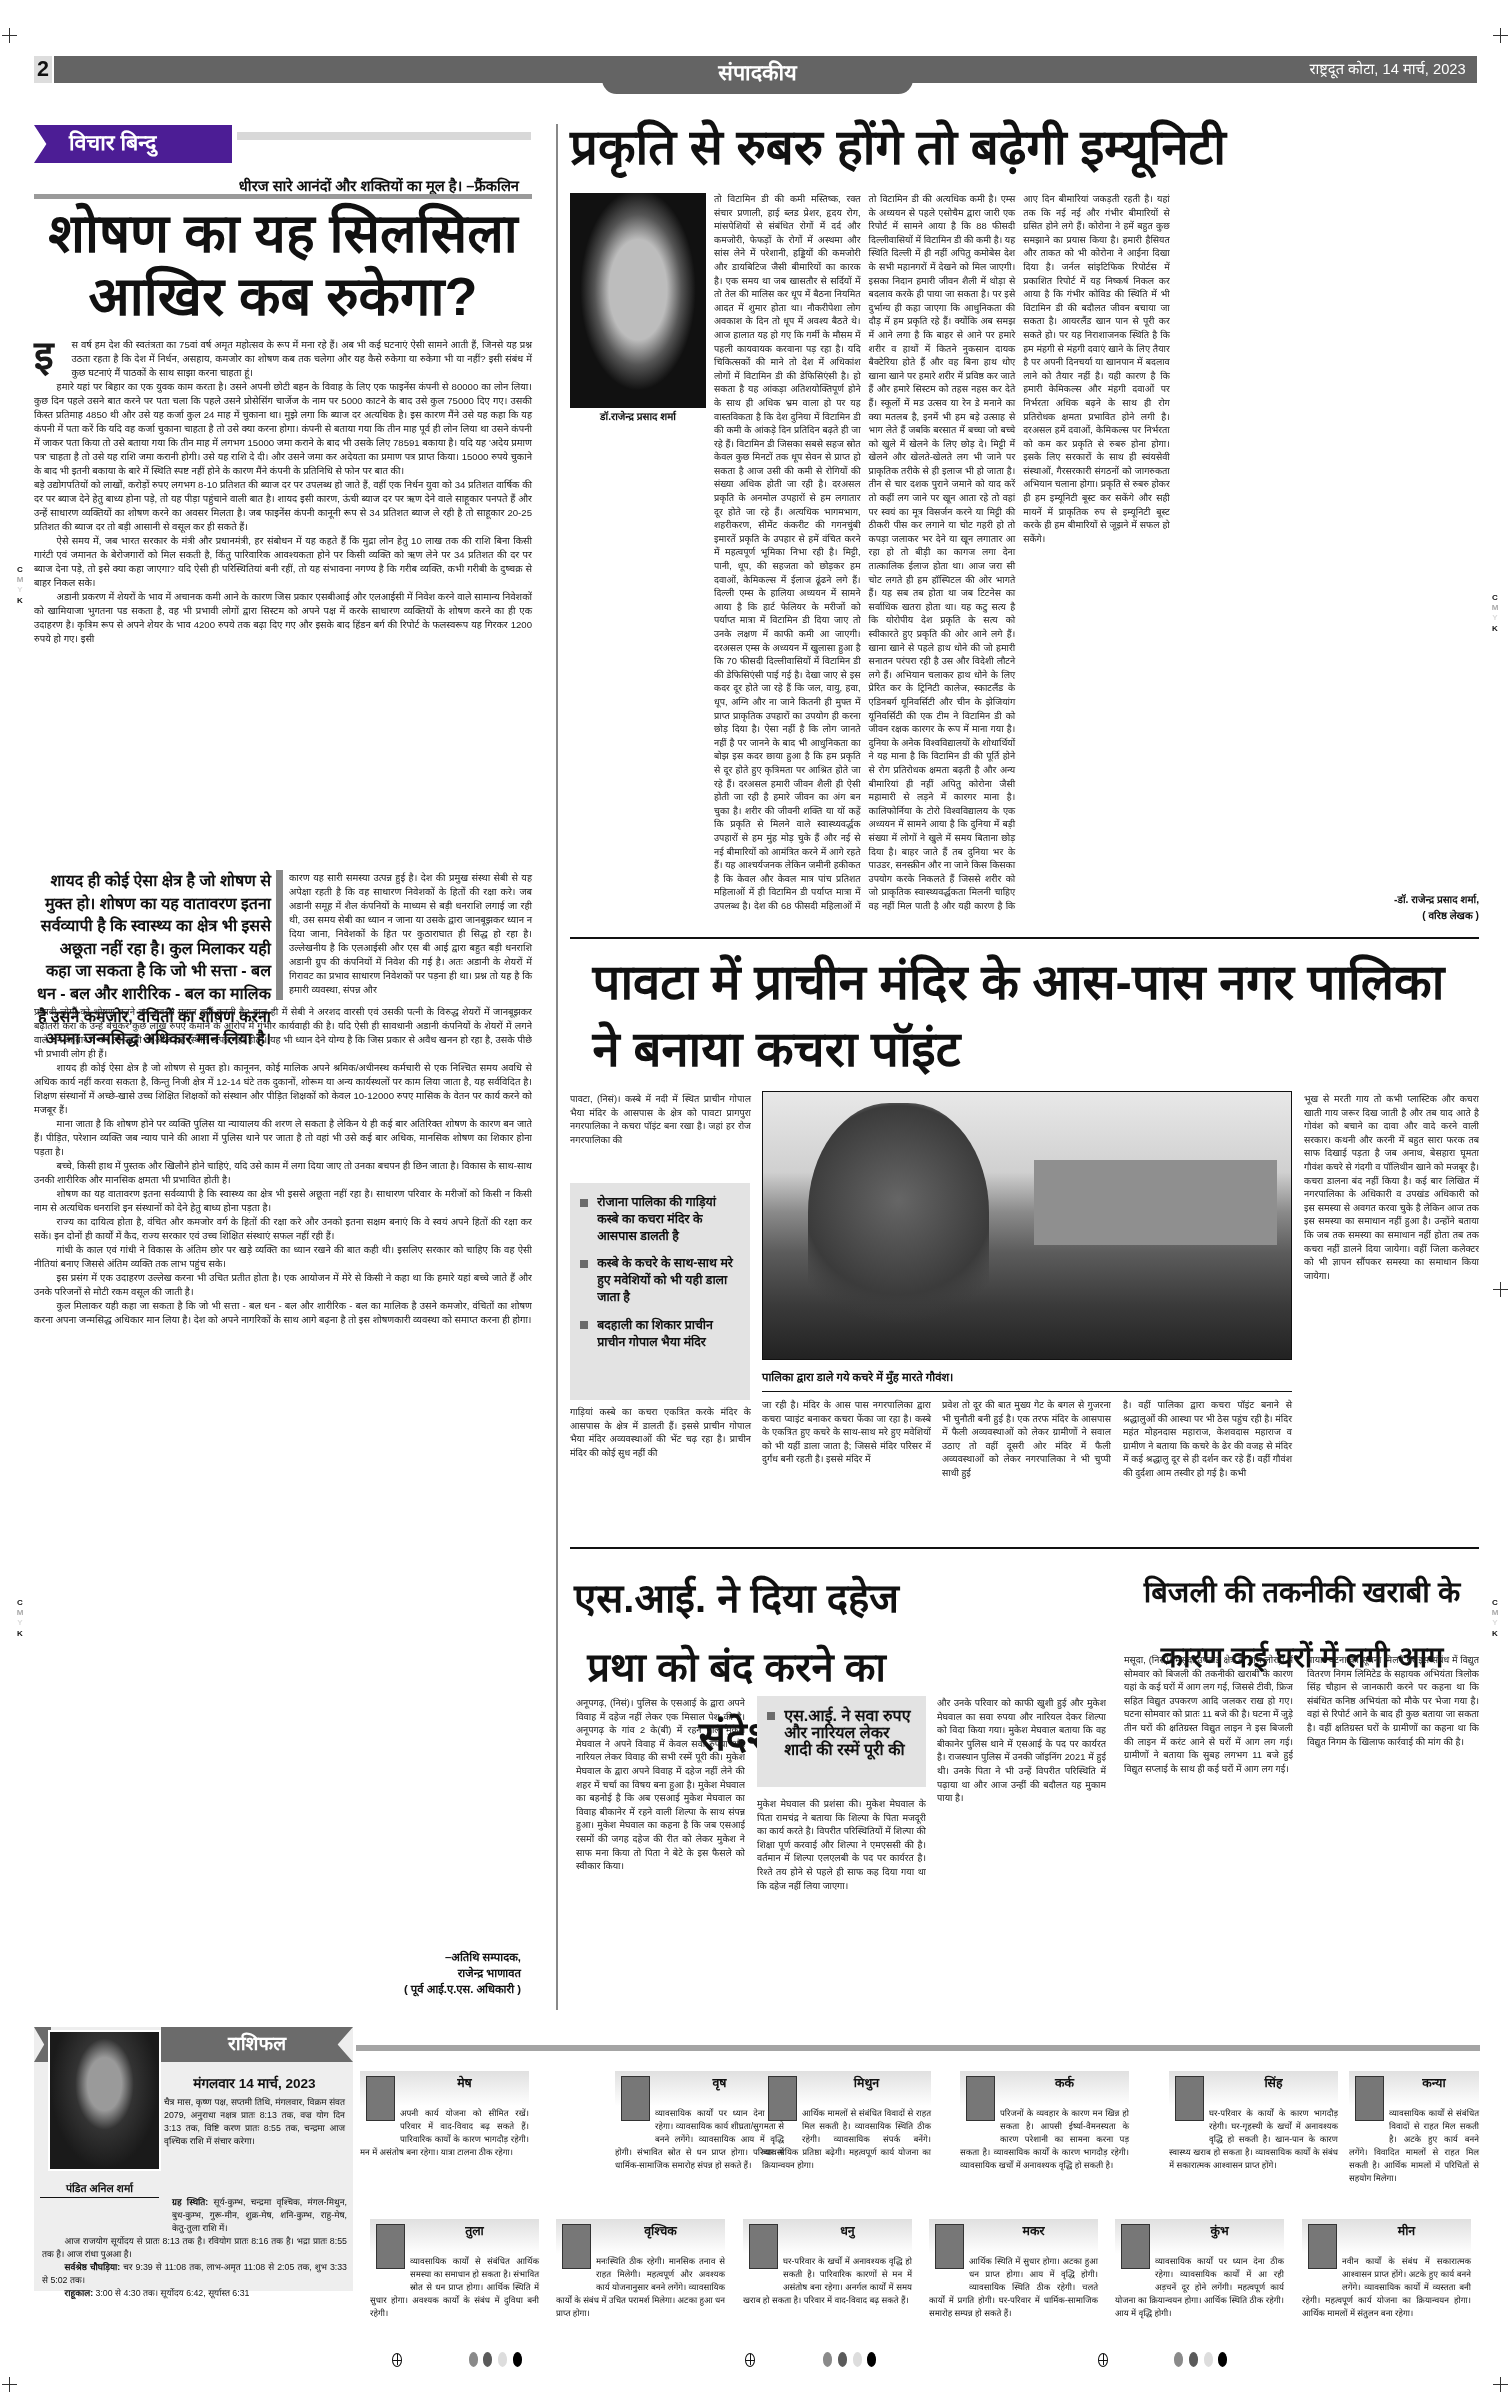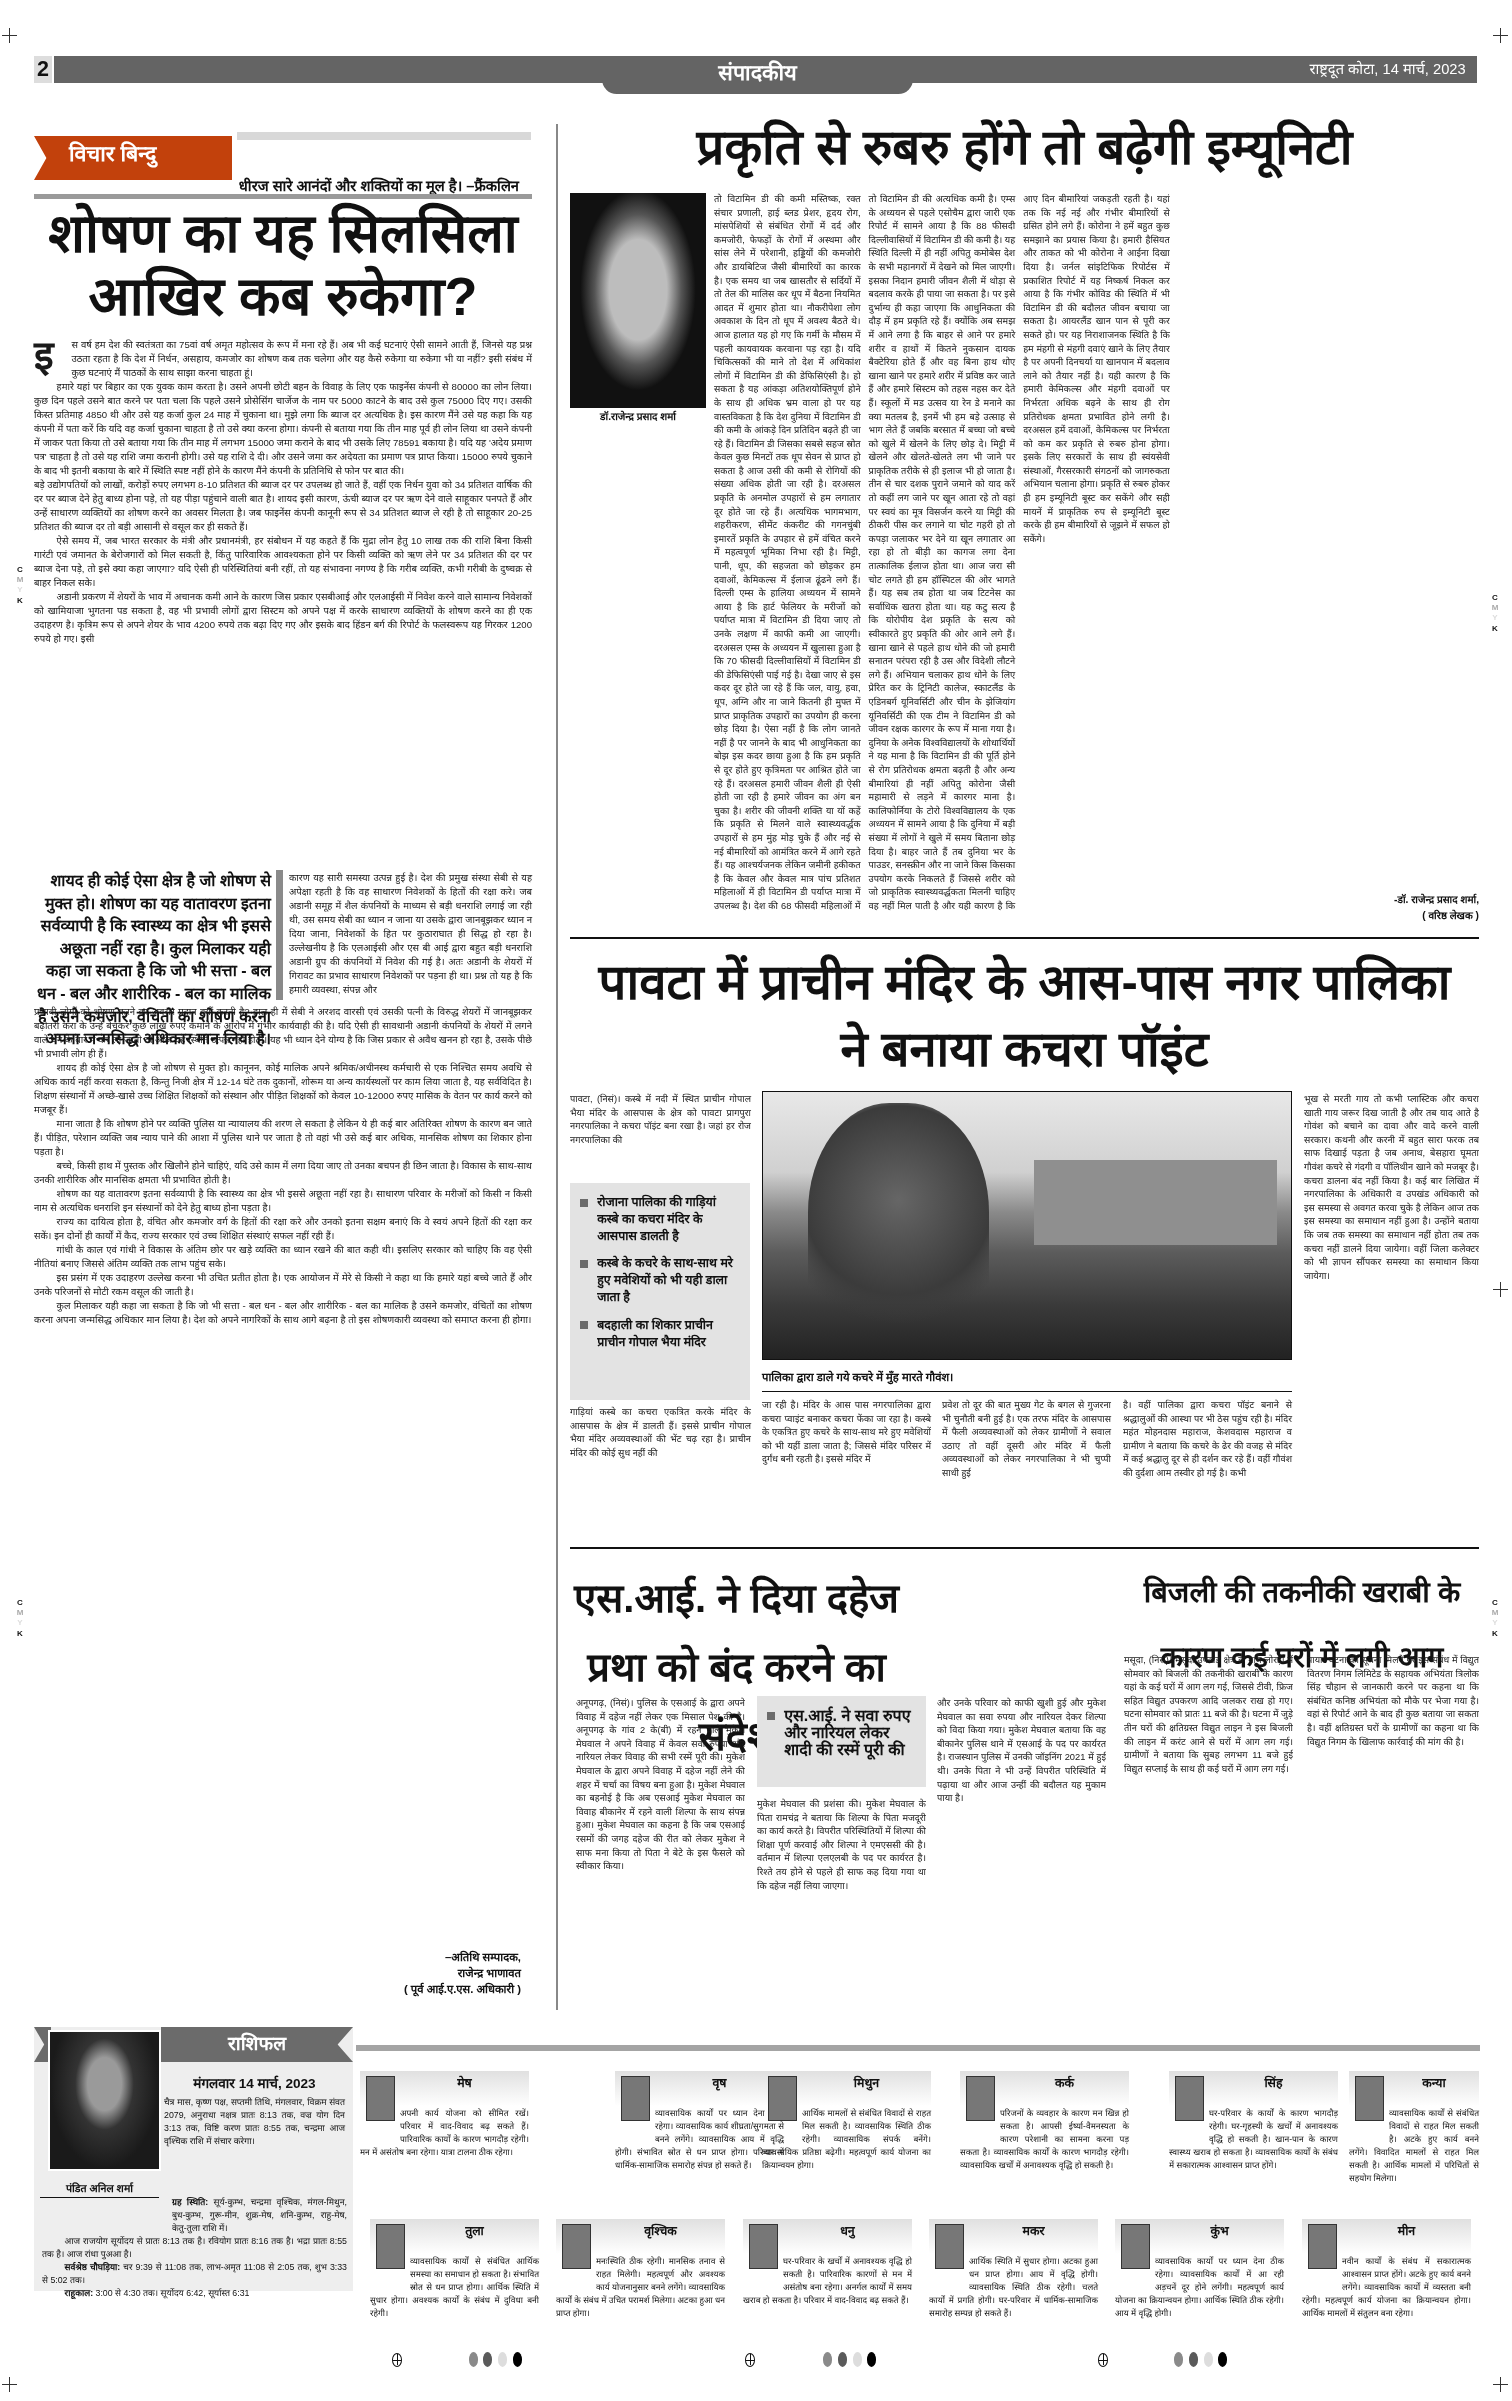--- a/index.html
+++ b/index.html
@@ -13,33 +13,33 @@
   
   .pagenum { left:34px; top:56px; width:18px; height:27px; background:#ddd; font-weight:bold; font-size:21.5px; text-align:center; line-height:27px; }
   .hbar { left:54px; top:56px; width:1423px; height:27px; background:#646464; color:#fff; }
   .hbar .sec { position:absolute; left:548px; top:0; width:311px; height:38px; background:#646464; border-radius:0 0 14.7px 14.7px; text-align:center; font-size:21.5px; line-height:34px; font-weight:bold; }
   .hbar .date { position:absolute; right:11.3px; top:0; font-size:14.7px; line-height:27px; }
 
   .vrule { background:#888; }
   .hrule { background:#111; height:1.7px; }
 
   
-  .vb-tag { left:34px; top:136px; width:198px; height:44px; background:#c2410c; clip-path: polygon(0 0,100% 0,100% 100%,0 100%,12.4px 50%); color:#fff; font-size:21.5px; font-weight:bold; padding-left:35px; line-height:36px; }
+  .vb-tag { left:34px; top:125px; width:198px; height:38px; background:#4c1d95; clip-path: polygon(0 0,100% 0,100% 100%,0 100%,12.4px 50%); color:#fff; font-size:21.5px; font-weight:bold; padding-left:35px; line-height:36px; }
   .vb-line { left:237px; top:132px; width:294px; height:8px; background:#d8d8d8; }
   .quote { left:56px; top:175px; width:463px; text-align:right; font-size:14.7px; font-weight:bold; }
   .quote-rule { left:34px; top:194px; width:498px; height:4.5px; background:#9a9a9a; }
   .lh1 { left:34px; top:202px; width:498px; text-align:center; font-weight:bold; font-size:54px; line-height:63px; }
   .body-text { font-size:9.6px; line-height:14px; text-align:justify; color:#1a1a1a; }
   .dropcap { float:left; width:33px; height:34px; background:#fff; font-size:40px; font-weight:bold; line-height:34px; margin-right:4.5px; }
   .pull { left:34px; top:870px; width:237px; text-align:right; font-size:16px; font-weight:bold; line-height:22.6px; }
   .pull-bar { left:276px; top:870px; width:6.8px; height:130px; background:#8a8a8a; }
   .sig { text-align:right; font-weight:bold; font-size:11.3px; line-height:16px; }
 
   
-  .mh1 { left:570px; top:113px; width:909px; text-align:center; font-weight:bold; font-size:49px; line-height:68px; }
+  .mh1 { left:570px; top:113px; width:909px; text-align:left; font-weight:bold; font-size:49px; line-height:68px; }
   .photo { background:#111; }
   .photo-cap { text-align:center; font-weight:bold; font-size:10.2px; }
   .h2 { font-weight:bold; text-align:center; }
   .bullet-box { background:#e3e3e3; padding:11.3px 10.2px; }
   .bullet { display:flex; gap:9px; font-weight:bold; font-size:12.4px; line-height:17px; margin-bottom:10.2px; }
   .bullet .sq { width:8px; height:8px; background:#6b6b6b; flex:none; margin-top:4.5px; }
   .rf-panel { left:34px; top:2027px; width:319px; height:264px; background:#eee; }
   .rf-tag { left:161px; top:2027px; width:192px; height:35px; background:#6b6b6b; color:#fff; font-size:19px; font-weight:bold; text-align:center; line-height:33px; clip-path: polygon(0 0,100% 0,92% 50%,100% 100%,0 100%); }
   .rf-tag2 { left:34px; top:2027px; width:17px; height:35px; background:#6b6b6b; clip-path: polygon(0 0,100% 0,100% 100%,0 100%,60% 50%); }
   .rf-rule { left:356px; top:2045px; width:1124px; height:5.6px; background:#a4a4a4; }

